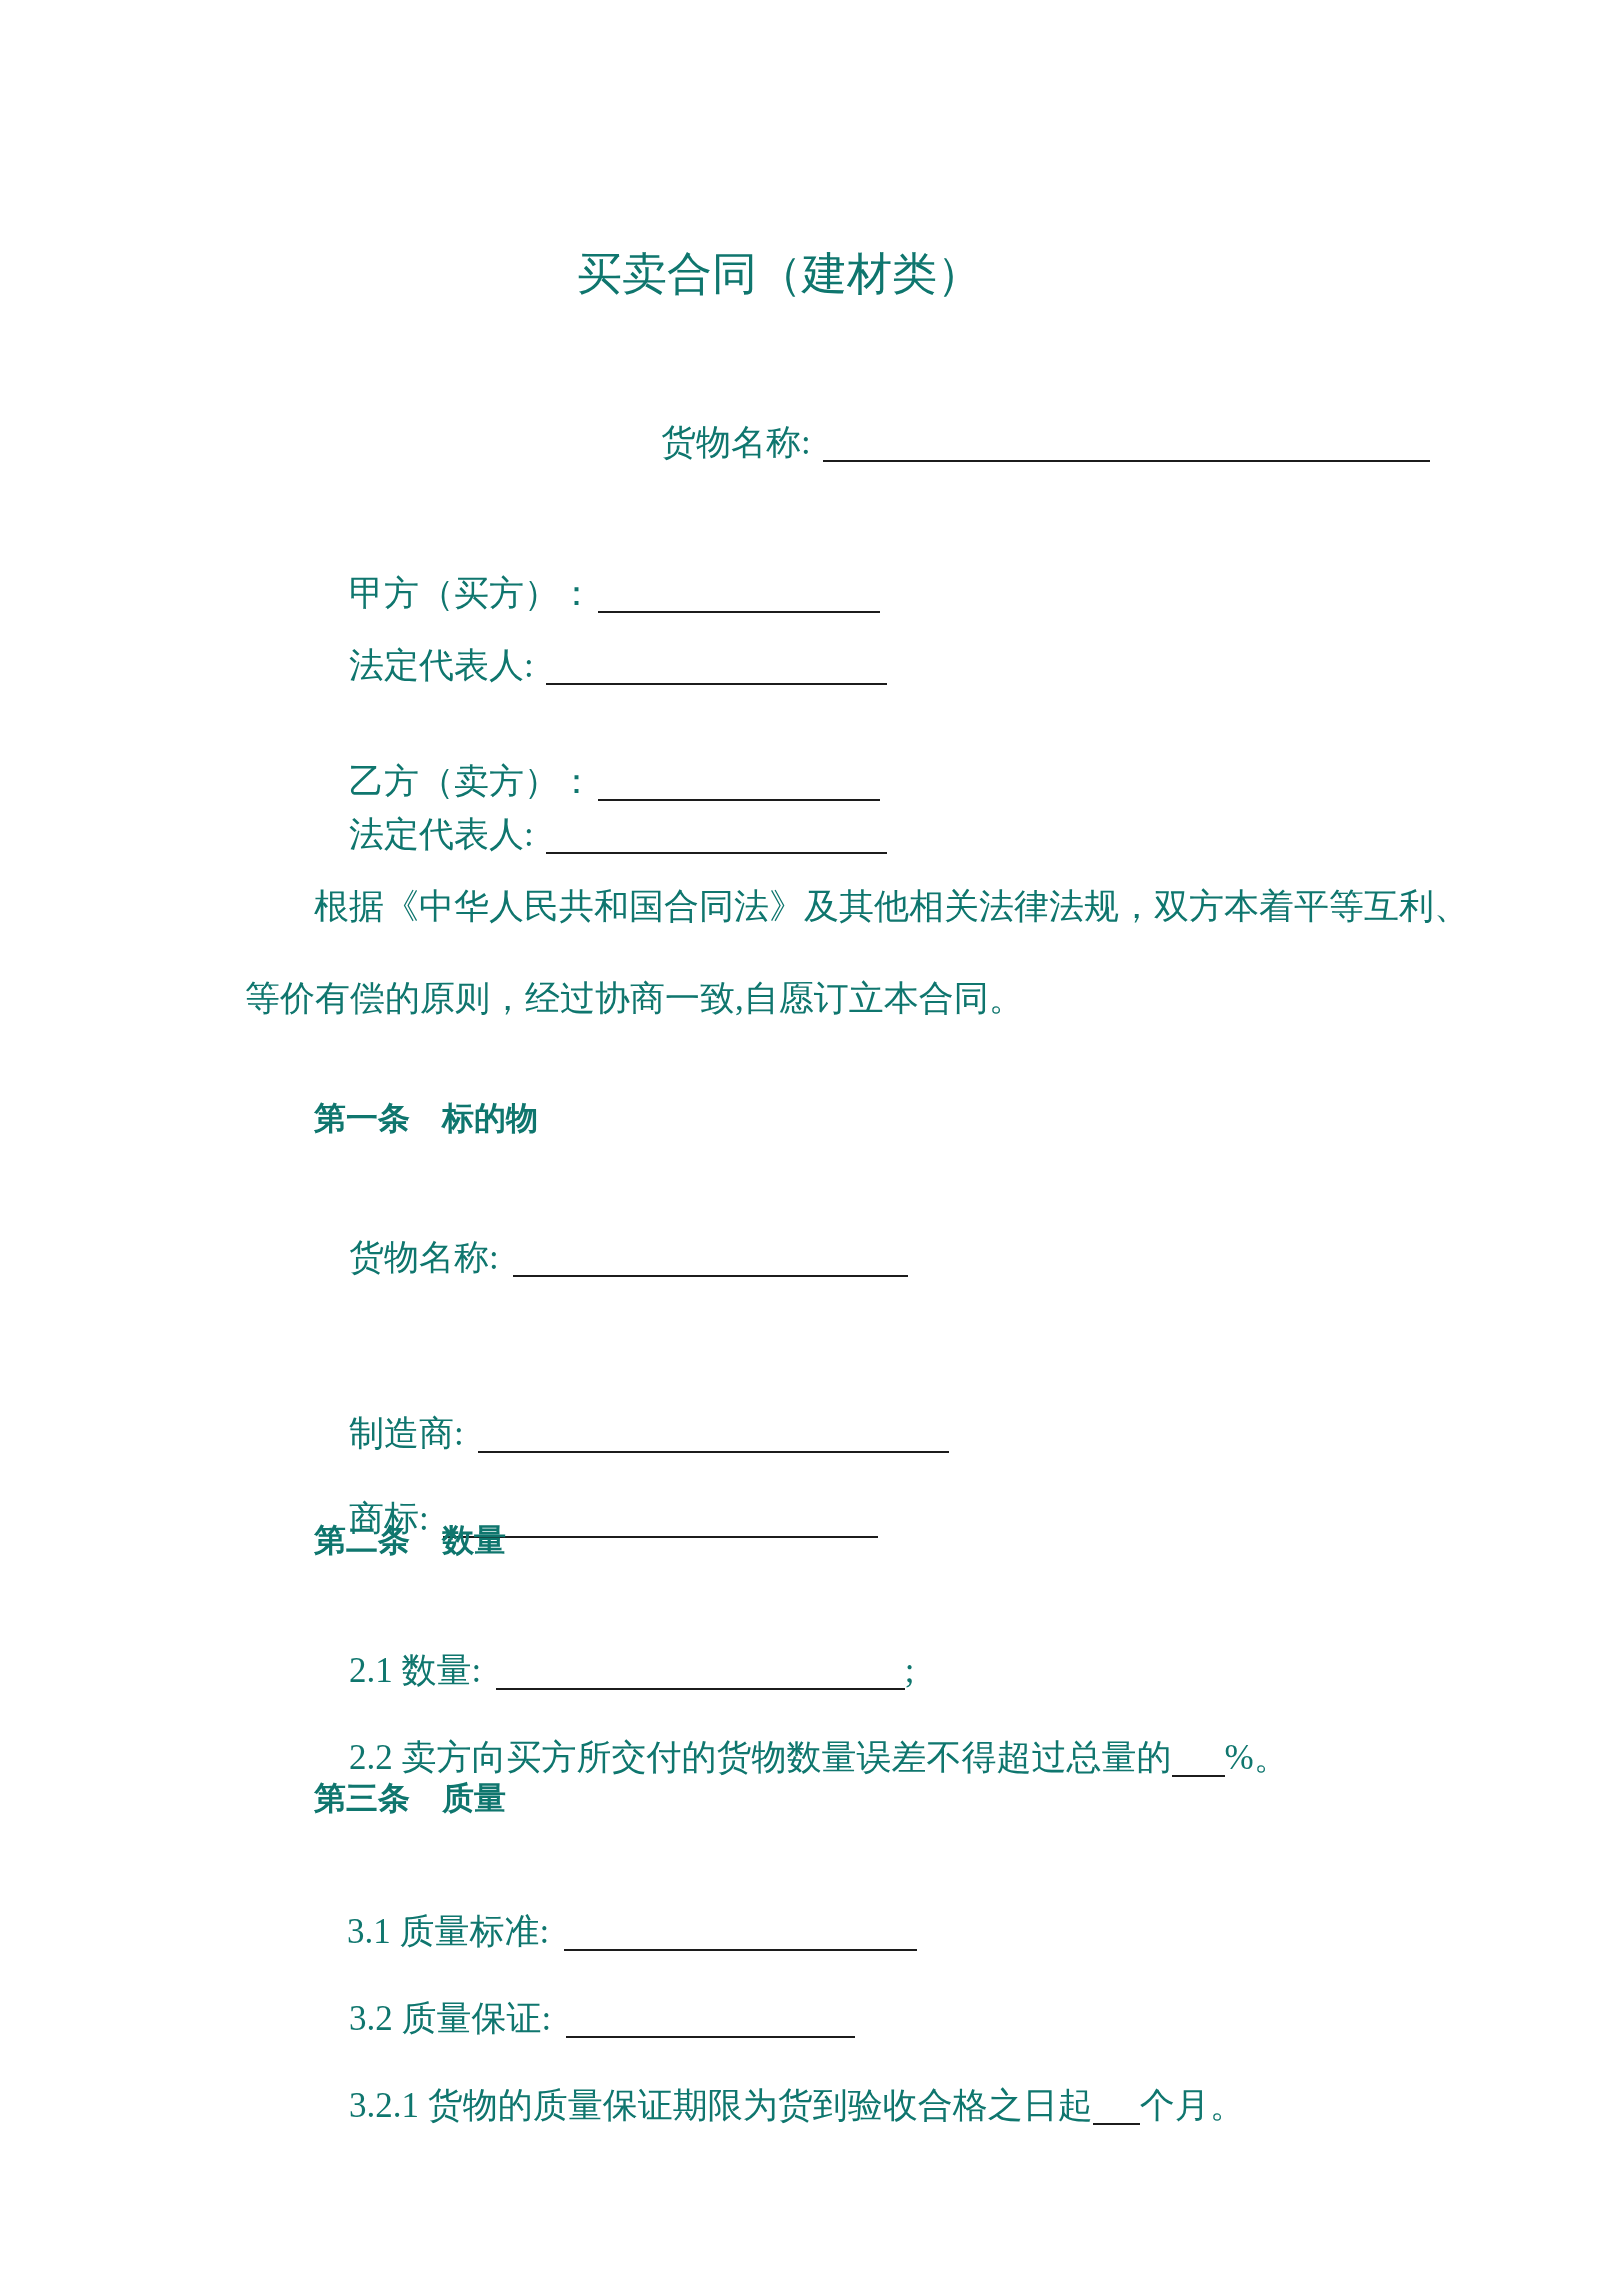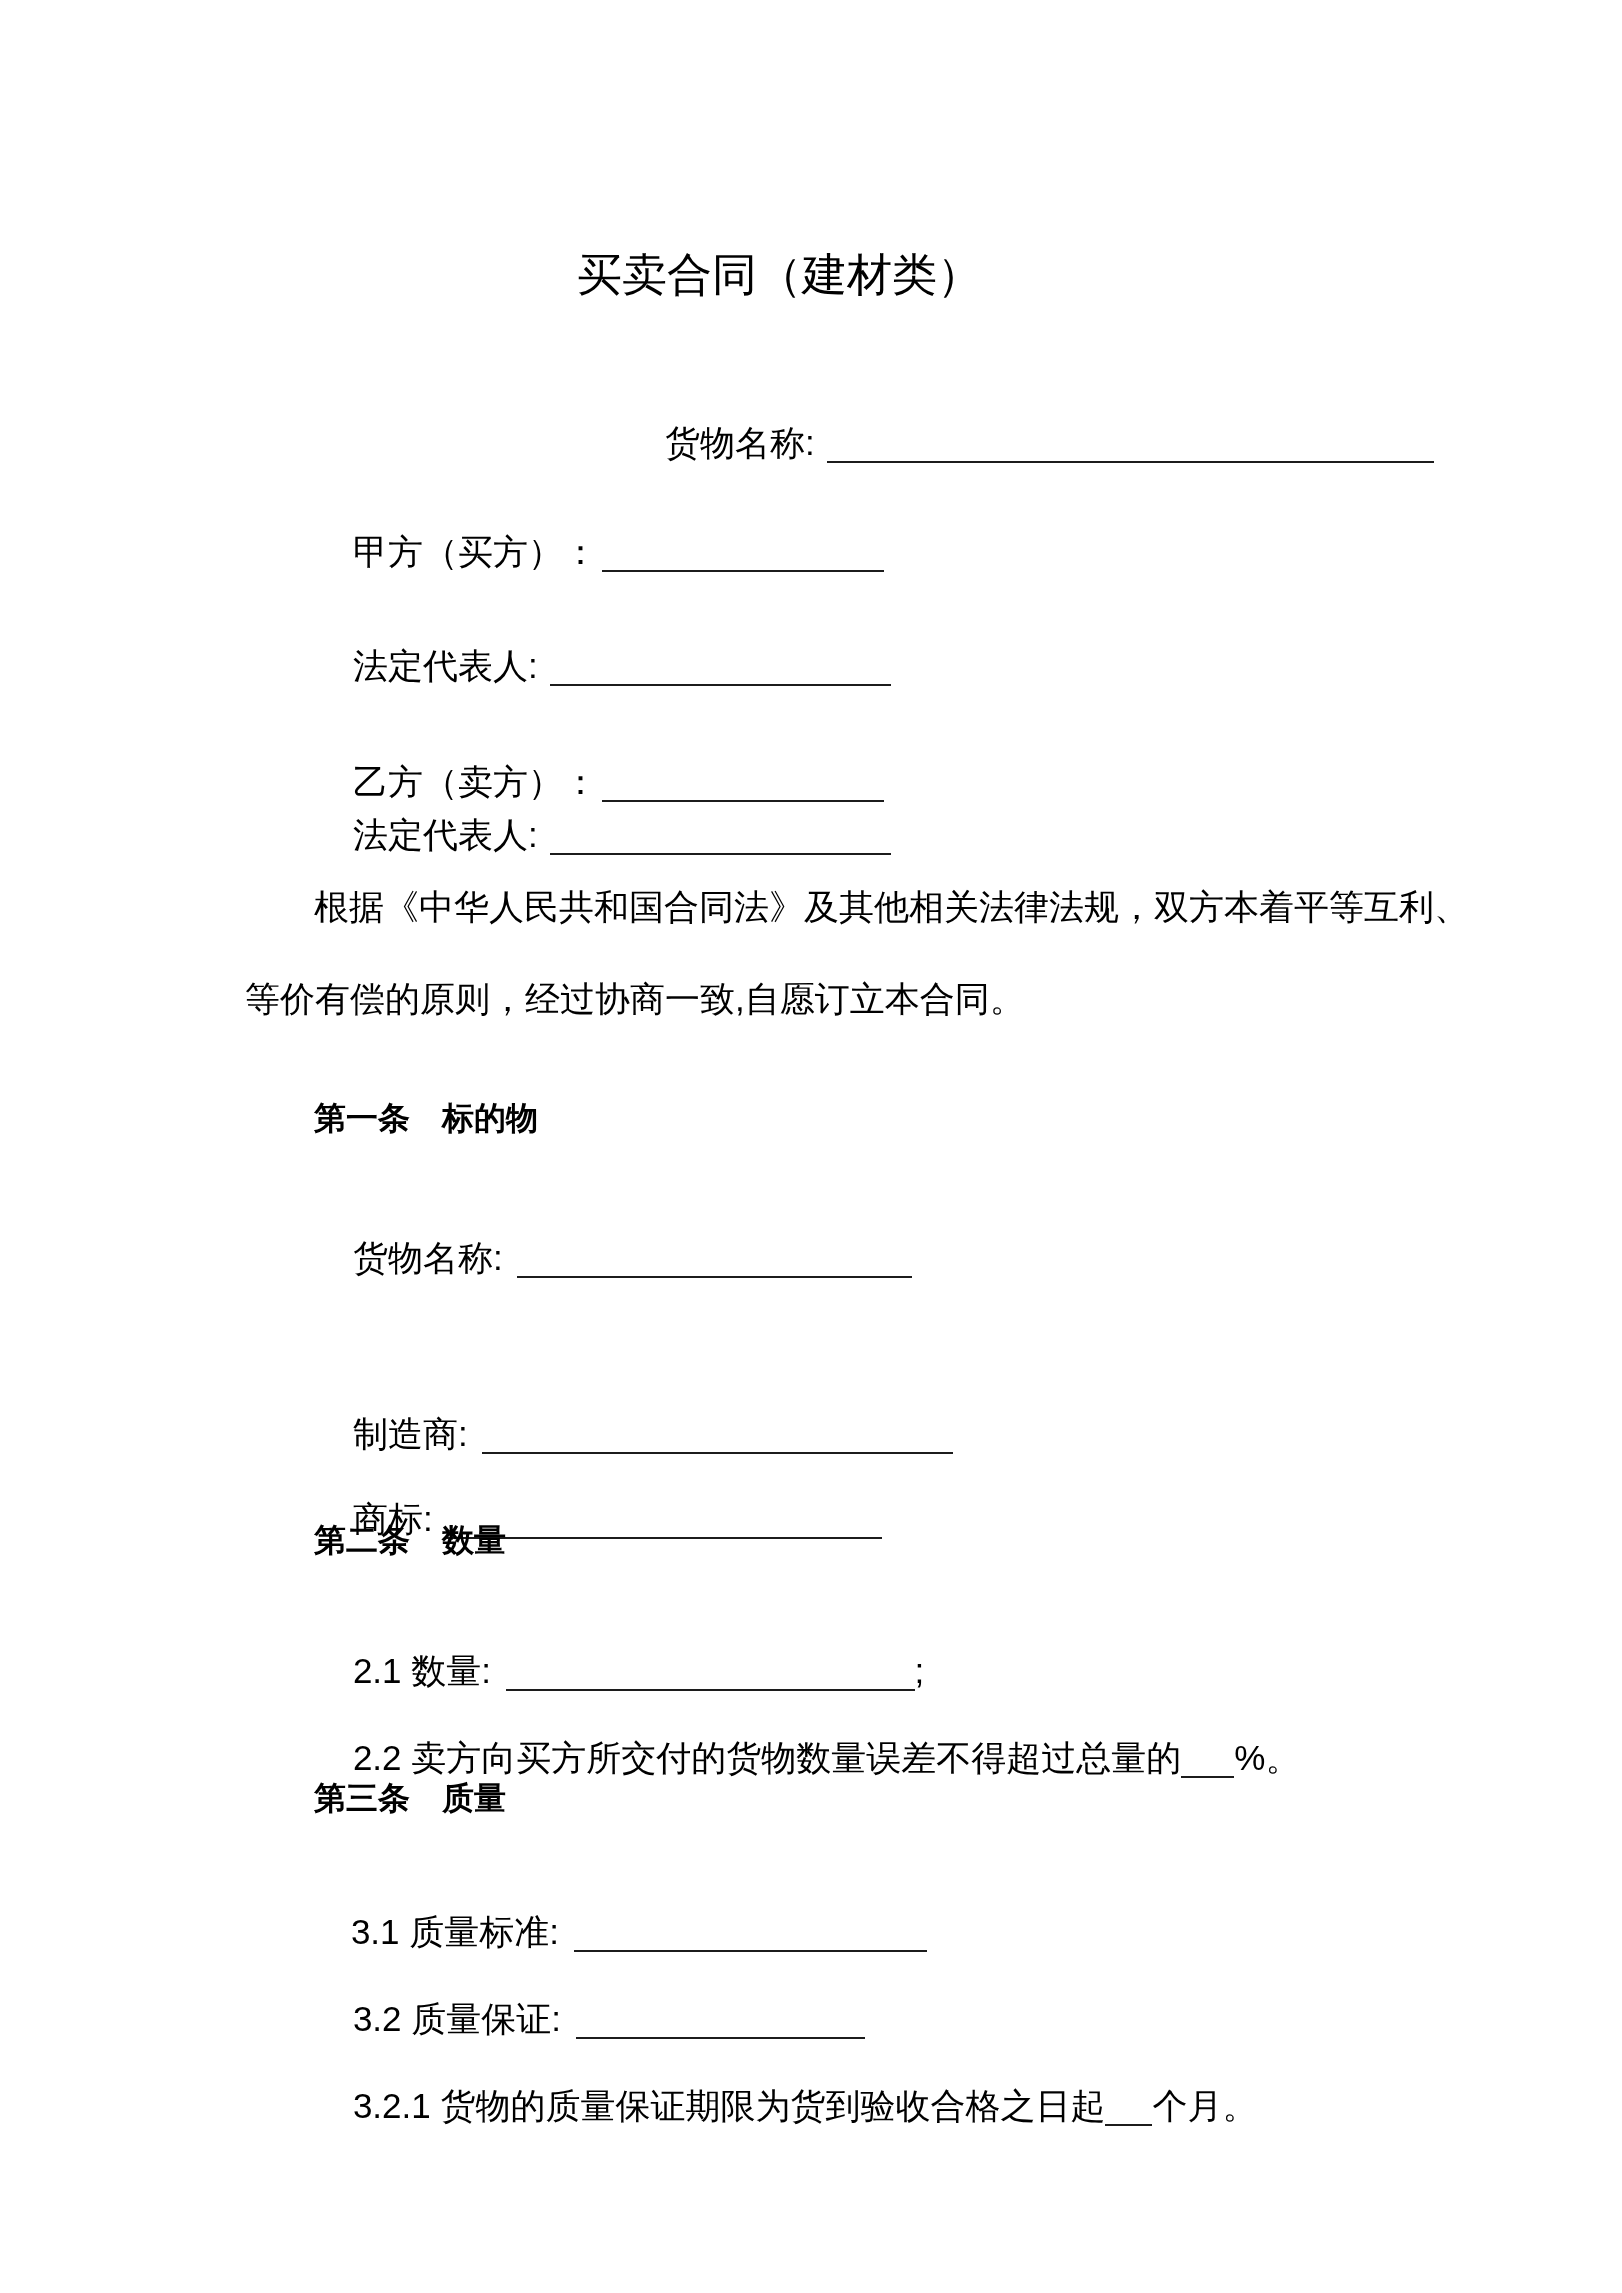--- a/index.html
+++ b/index.html
@@ -5,22 +5,22 @@
   html, body {
     margin: 0;
     padding: 0;
     background: #ffffff;
   }
   .page {
     position: relative;
     width: 1559px;
     height: 2294px;
     background: #ffffff;
-    color: #000000;
-    font-family: Liberation Sans, sans-serif;
+    color: #0f766e;
+    font-family: Liberation Serif, serif;
     font-size: 35px;
     line-height: 45px;
     overflow: hidden;
   }
   .line {
     position: absolute;
     white-space: pre;
   }
   .doc-title {
     left: 0;
@@ -45,21 +45,21 @@
 <body>
 
 <div class="page">
 
   <div class="line doc-title" style="top:247px">买卖合同（建材类）</div>
 
   <div class="line" style="top:375px; left:626px">
     <span>货物名称:</span><span class="blank" style="width:607px; margin-left:12.7px"></span>
   </div>
 
-  <div class="line" style="top:484px; left:314px">
+  <div class="line" style="top:526px; left:314px">
     <span>甲方（买方）：</span><span class="blank" style="width:282px; margin-left:3.6px"></span>
   </div>
 
   <div class="line" style="top:598px; left:314px">
     <span>法定代表人:</span><span class="blank" style="width:341px; margin-left:12.7px"></span>
   </div>
 
   <div class="line" style="top:714px; left:314px">
     <span>乙方（卖方）：</span><span class="blank" style="width:282px; margin-left:3.6px"></span>
   </div>

